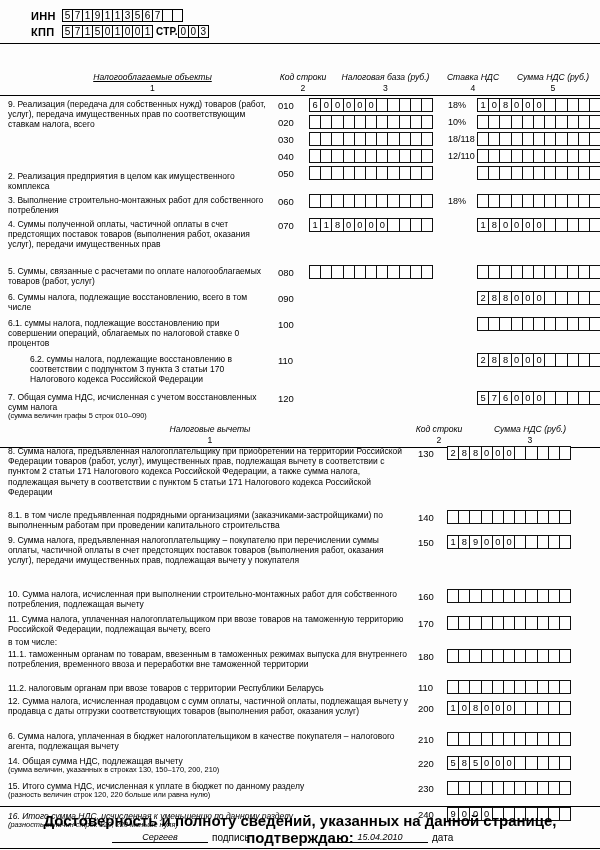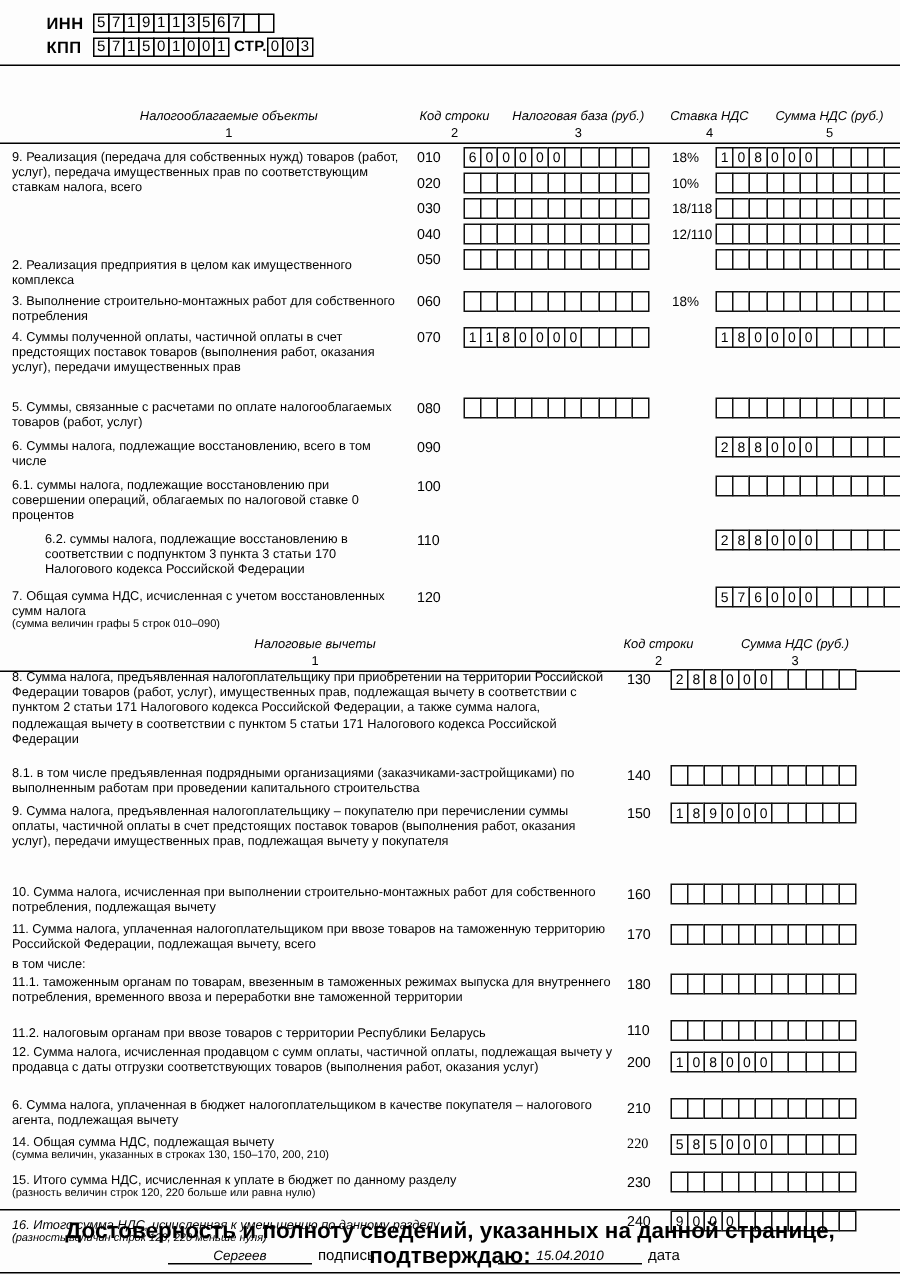--- a/index.html
+++ b/index.html
@@ -198,21 +198,21 @@
       <span class="boxes" id="str-boxes">
           <span class="bx">0</span>
           <span class="bx">0</span>
           <span class="bx">3</span>
         </span>
     </div>
   </div>
 
 
   <div class="colhead" style="top:72px;">
-    <span class="ch" style="left:30px;  width:245px;">Налогооблагаемые объекты</span>
+    <span class="ch" style="left:30px;  width:245px;text-decoration:underline;">Налогооблагаемые объекты</span>
     <span class="ch" style="left:272px; width:62px;">Код строки</span>
     <span class="ch" style="left:333px; width:105px;">Налоговая база (руб.)</span>
     <span class="ch" style="left:437px; width:72px;">Ставка НДС</span>
     <span class="ch" style="left:508px; width:90px;">Сумма НДС (руб.)</span>
     <span class="cn" style="left:30px;  width:245px;">1</span>
     <span class="cn" style="left:272px; width:62px;">2</span>
     <span class="cn" style="left:333px; width:105px;">3</span>
     <span class="cn" style="left:437px; width:72px;">4</span>
     <span class="cn" style="left:508px; width:90px;">5</span>
   </div>
@@ -705,21 +705,21 @@
           <span class="gb"></span>
           <span class="gb"></span>
           <span class="gb"></span>
           <span class="gb"></span>
           <span class="gb"></span>
           <span class="gb"></span>
           <span class="gb"></span>
         </div>
       </div>
       <div class="s1row desc" style="left: 0px; top: 315px; width: 412px;">14.  Общая сумма НДС, подлежащая вычету<div class="fine">(сумма величин, указанных в строках 130, 150–170, 200, 210)</div></div>
-      <div class="s1row code" style="left: 418px; top: 317px; font-family: Liberation Serif, serif;">220</div>
+      <div class="s1row code" style="left: 418px; top: 317px;">220</div>
       <div class="s1row" style="left: 448px; top: 316px;">
         <div class="grid">
           <span class="gb">5</span>
           <span class="gb">8</span>
           <span class="gb">5</span>
           <span class="gb">0</span>
           <span class="gb">0</span>
           <span class="gb">0</span>
           <span class="gb"></span>
           <span class="gb"></span>

